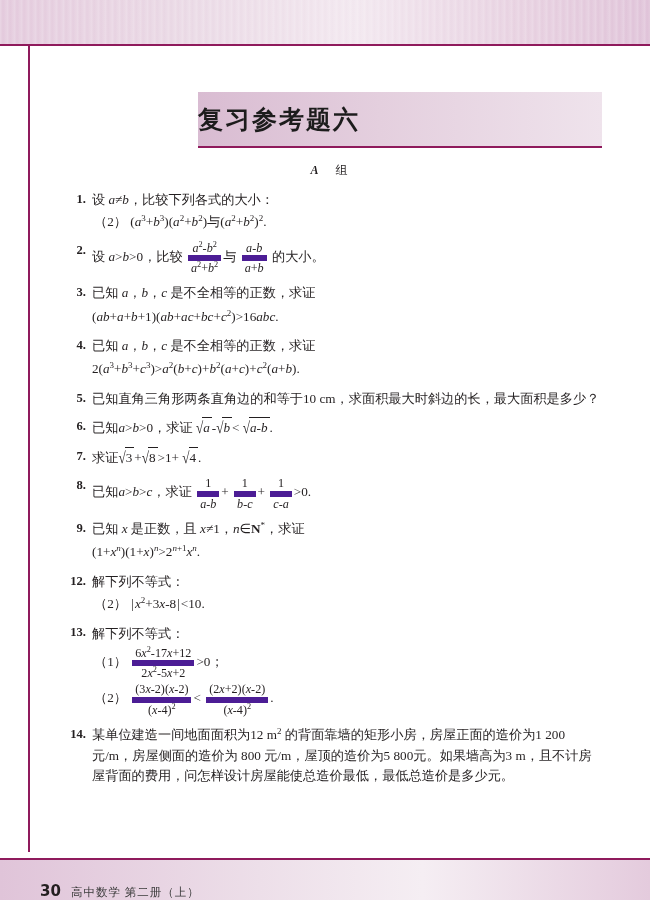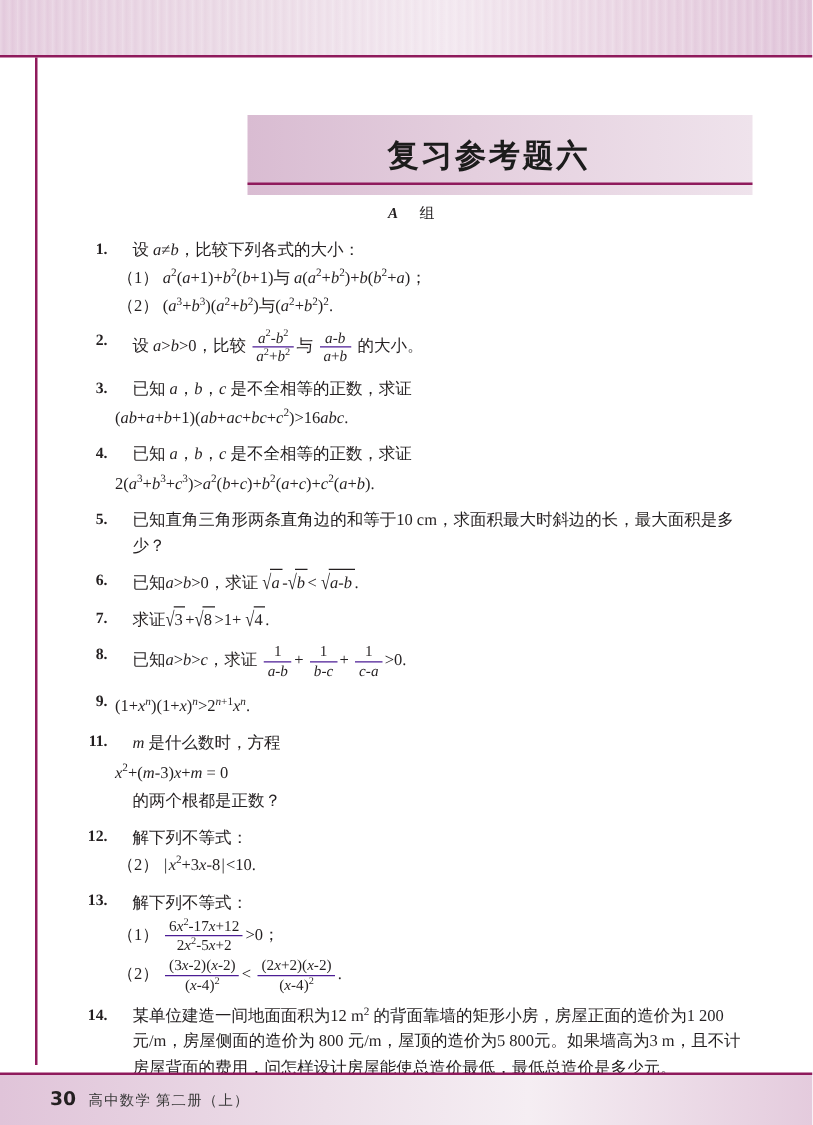--- a/index.html
+++ b/index.html
@@ -56,25 +56,25 @@
   .bottom-band {
     position: absolute;
     left: 0; bottom: 0;
     width: 650px; height: 40px;
     background: linear-gradient(90deg,#e0c4d9 0%, #eddfe9 40%, #f5eef3 65%, #e4cbdd 100%);
   }
   
   .title-block {
     position: absolute;
     left: 198px; top: 92px;
-    width: 404px; height: 64px;
+    width: 404px; height: 54px;
     background: linear-gradient(90deg,#d9bcd2 0%, #e4cfde 45%, #efe3ec 100%);
     display: flex;
     align-items: center;
-    justify-content: center;
+    justify-content: flex-start;
     box-sizing: border-box;
     padding-right: 18px;
   }
   .title-text {
     font-family: "DejaVu Serif", serif;
     font-size: 25px;
     font-weight: bold;
     letter-spacing: 2px;
     color: #1c1c1c;
   }
@@ -108,53 +108,53 @@
     text-align: right;
     flex: 0 0 26px;
     font-weight: bold;
     font-size: 12.6px;
     padding-right: 6px;
     box-sizing: content-box;
   }
   .body {
     flex: 1 1 auto;
   }
-  .line { margin: 0 0 2px 14px; }
+  .line { margin: 0 0 2px 0; }
   .sub {
     margin: 0 0 2px 0;
     padding-left: 2px;
   }
   .ctr {
     text-align: left;
     margin: 3px 0 3px 0;
   }
   i, .it { font-style: italic; }
   sup { font-size: .68em; vertical-align: super; line-height: 0; }
   .frac {
     display: inline-block;
     vertical-align: middle;
     text-align: center;
     font-size: .92em;
     margin: 0 2px;
     line-height: 1.18;
   }
-  .frac .n { display: block; padding: 0 3px; border-bottom: 1px solid #4c1d95; }
+  .frac .n { display: block; padding: 0 3px; border-bottom: 6px solid #4c1d95; }
   .frac .d { display: block; padding: 0 3px; }
   .rad {
     display: inline-block;
     border-top: 1px solid #231f20;
     padding: 0 2px 0 1px;
     margin-left: -1px;
   }
   .radsym { display:inline-block; transform: scaleY(1.25); }
   .pipe { padding: 0 1px; }
   .footer {
     position: absolute;
     left: 40px;
-    bottom: 12px;
+    bottom: 0;
     display: flex;
     align-items: baseline;
     gap: 10px;
   }
   .page-no {
     font-family: "DejaVu Sans", sans-serif;
     font-size: 15px;
     font-weight: bold;
     color: #231f20;
   }
@@ -184,21 +184,20 @@
   <div class="content">
 
     <div class="group-head">
       <span class="g-a">A</span>&nbsp;&nbsp;&nbsp;<span>组</span>
     </div>
 
     <div class="item">
       <div class="num">1.</div>
       <div class="body">
         <div class="line">设 <i>a</i>≠<i>b</i>，比较下列各式的大小：</div>
-        <div class="sub">（1） <i>a</i><sup>2</sup>(<i>a</i>+1)+<i>b</i><sup>2</sup>(<i>b</i>+1)与 <i>a</i>(<i>a</i><sup>2</sup>+<i>b</i><sup>2</sup>)+<i>b</i>(<i>b</i><sup>2</sup>+<i>a</i>)；</div>
         <div class="sub">（2） (<i>a</i><sup>3</sup>+<i>b</i><sup>3</sup>)(<i>a</i><sup>2</sup>+<i>b</i><sup>2</sup>)与(<i>a</i><sup>2</sup>+<i>b</i><sup>2</sup>)<sup>2</sup>.</div>
       </div>
     </div>
 
     <div class="item tall-item">
       <div class="num">2.</div>
       <div class="body">
         <div class="line">设 <i>a</i>&gt;<i>b</i>&gt;0，比较
           <span class="frac"><span class="n"><i>a</i><sup>2</sup>-<i>b</i><sup>2</sup></span><span class="d"><i>a</i><sup>2</sup>+<i>b</i><sup>2</sup></span></span>与
           <span class="frac"><span class="n"><i>a</i>-<i>b</i></span><span class="d"><i>a</i>+<i>b</i></span></span> 的大小。
@@ -250,33 +249,26 @@
           <span class="frac"><span class="n">1</span><span class="d"><i>a</i>-<i>b</i></span></span>+
           <span class="frac"><span class="n">1</span><span class="d"><i>b</i>-<i>c</i></span></span>+
           <span class="frac"><span class="n">1</span><span class="d"><i>c</i>-<i>a</i></span></span>&gt;0.
         </div>
       </div>
     </div>
 
     <div class="item">
       <div class="num">9.</div>
       <div class="body">
+        <div class="line">已知 <i>x</i> 是正数，且 <i>x</i>≠1，<i>n</i>∈<b>N</b><sup>*</sup>，求证</div>
         <div class="ctr">(1+<i>x</i><sup><i>n</i></sup>)(1+<i>x</i>)<sup><i>n</i></sup>&gt;2<sup><i>n</i>+1</sup><i>x</i><sup><i>n</i></sup>.</div>
       </div>
     </div>
 
 
-    <div class="item">
-      <div class="num">11.</div>
-      <div class="body">
-        <div class="line"><i>m</i> 是什么数时，方程</div>
-        <div class="ctr"><i>x</i><sup>2</sup>+(<i>m</i>-3)<i>x</i>+<i>m</i> = 0</div>
-        <div class="line">的两个根都是正数？</div>
-      </div>
-    </div>
 
     <div class="item">
       <div class="num">12.</div>
       <div class="body">
         <div class="line">解下列不等式：</div>
         <div class="sub">（2） <span class="pipe">|</span><i>x</i><sup>2</sup>+3<i>x</i>-8<span class="pipe">|</span>&lt;10.</div>
       </div>
     </div>
 
     <div class="item tall-item">

